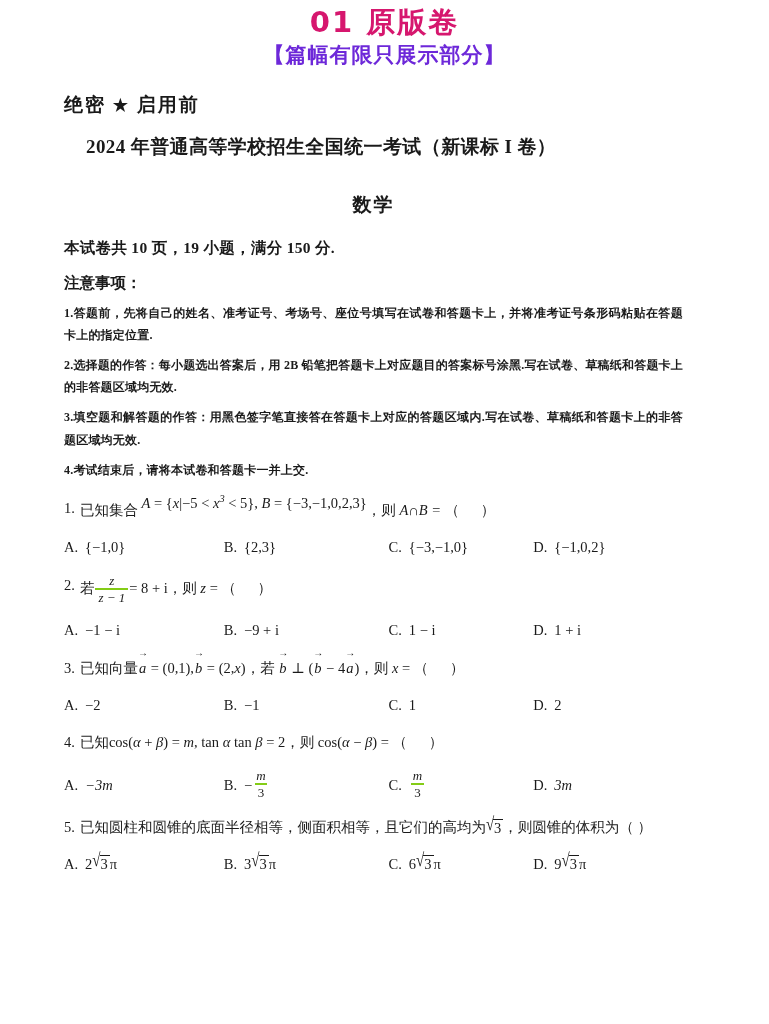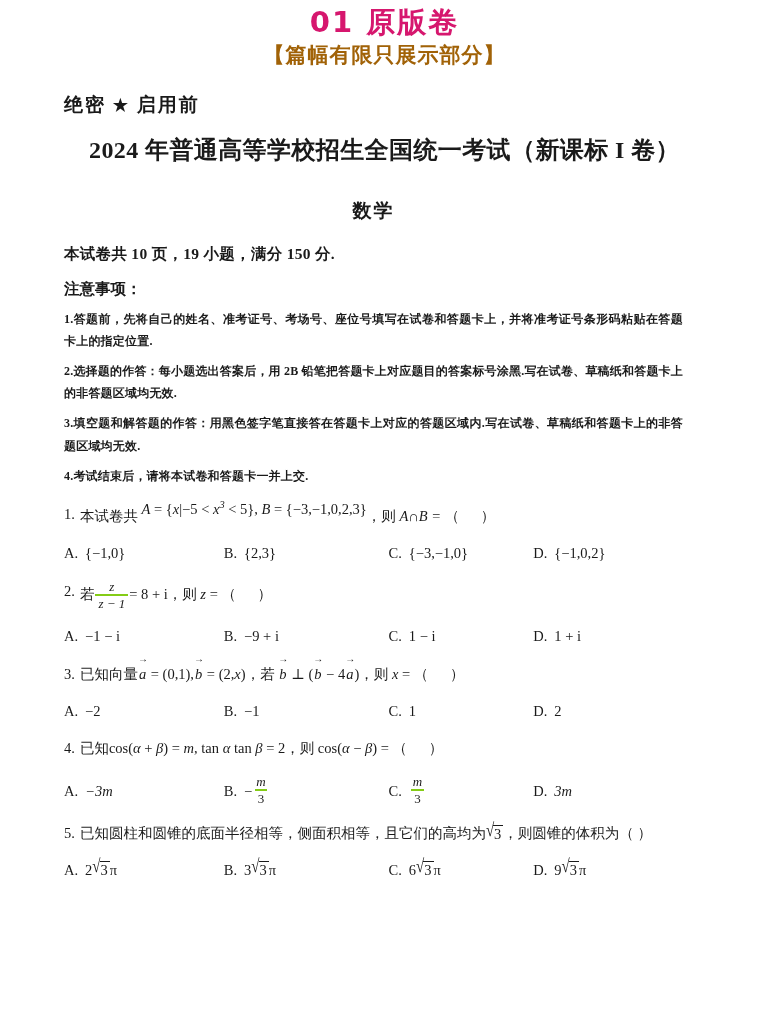--- a/index.html
+++ b/index.html
@@ -52,23 +52,22 @@
   .secret-line {
     font-weight: bold;
     font-size: 19px;
     letter-spacing: 2px;
     margin-top: 22px;
     margin-bottom: 6px;
   }
   .secret-line .star { font-size: 17px; }
 
   .exam-title {
-    text-align: center;
-    font-weight: bold;
-    font-size: 24px;
+    font-weight: bold;
+    font-size: 19px;
     letter-spacing: 0.4px;
     margin-top: 16px;
     padding-left: 22px;
   }
   .subject-title {
     text-align: center;
     font-weight: bold;
     font-size: 19px;
     margin-top: 32px;
     letter-spacing: 2px;
@@ -209,21 +208,21 @@
   .sup { font-size: 0.72em; vertical-align: super; font-style: italic; }
   .blank-paren { letter-spacing: 9px; }
 </style>
 </head>
 <body>
 
 <div class="page">
 
   <div class="promo">
     <div class="promo-main" style="color: rgb(214, 23, 110);">01 原版卷</div>
-    <div class="promo-sub" style="color: #a16207;">【篇幅有限只展示部分】</div>
+    <div class="promo-sub" style="color: #6d28d9;">【篇幅有限只展示部分】</div>
   </div>
 
   <div class="doc">
 
     <div class="secret-line">
       <span>绝密</span>
       <span class="star">★</span>
       <span>启用前</span>
     </div>
 
@@ -236,21 +235,21 @@
     <div class="notice-item">1.答题前，先将自己的姓名、准考证号、考场号、座位号填写在试卷和答题卡上，并将准考证号条形码粘贴在答题卡上的指定位置.</div>
     <div class="notice-item">2.选择题的作答：每小题选出答案后，用 2B 铅笔把答题卡上对应题目的答案标号涂黑.写在试卷、草稿纸和答题卡上的非答题区域均无效.</div>
     <div class="notice-item">3.填空题和解答题的作答：用黑色签字笔直接答在答题卡上对应的答题区域内.写在试卷、草稿纸和答题卡上的非答题区域均无效.</div>
     <div class="notice-item">4.考试结束后，请将本试卷和答题卡一并上交.</div>
 
 
     <div class="question">
       <div class="q-stem">
         <span class="q-num">1.</span>
         <span class="q-text">
-          <span>本试卷共</span><span class="raise">
+          <span>已知集合</span><span class="raise">
           <span class="mathv">A</span><span class="mathu"> = {</span><span class="mathv">x</span><span class="mathu">|</span><span class="mathu">−5 &lt; </span><span class="mathv">x<span class="sup">3</span></span><span class="mathu"> &lt; 5},</span>
           <span class="mathv">B</span><span class="mathu"> = {−3,−1,0,2,3}</span></span><span class="mathu">，</span><span>则</span>
           <span class="mathv">A∩B =</span>
           <span class="blank-paren">（   ）</span>
         </span>
       </div>
       <div class="opts">
         <span class="opt opt-a">
             <span class="opt-label">A.</span>
             <span class="mathu">{−1,0}</span>

